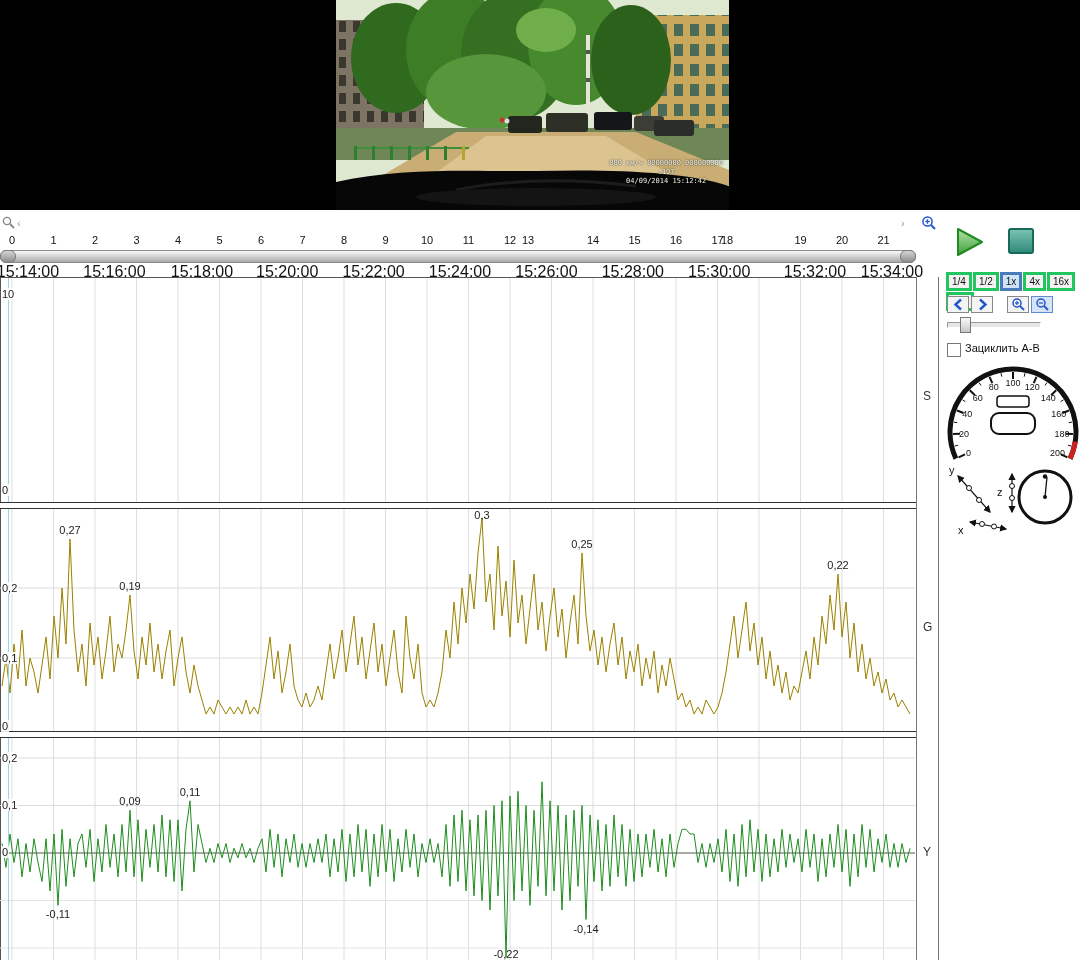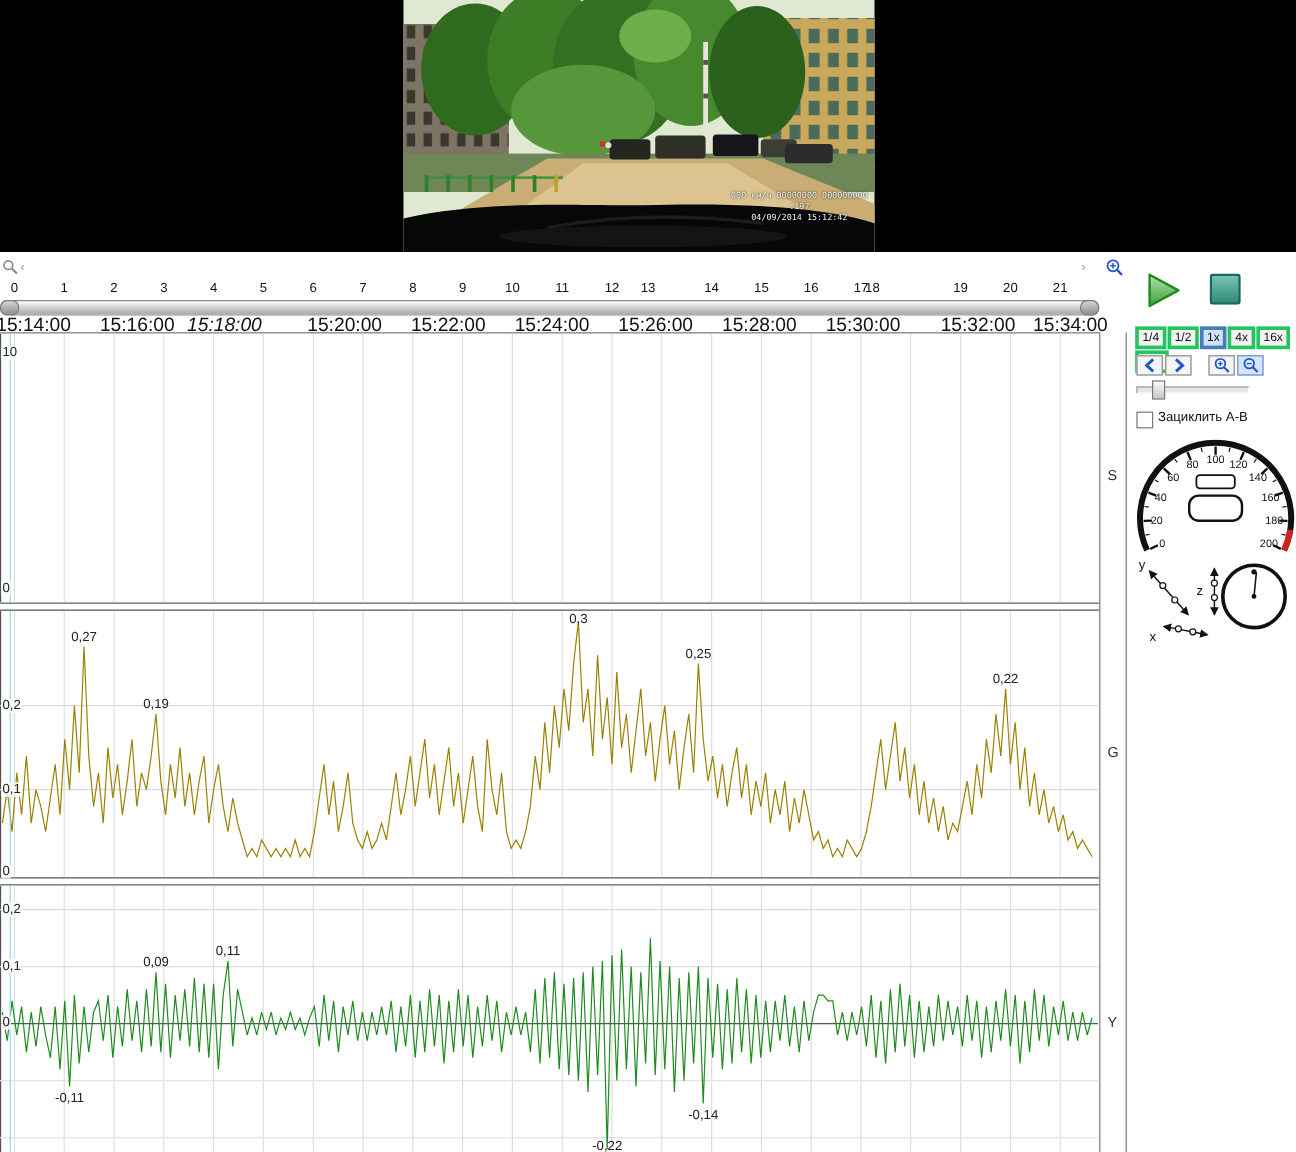--- a/index.html
+++ b/index.html
@@ -138,35 +138,35 @@
         <span class="num" style="left: 136.5px;">3</span>
         <span class="num" style="left: 178px;">4</span>
         <span class="num" style="left: 219.5px;">5</span>
         <span class="num" style="left: 261px;">6</span>
         <span class="num" style="left: 302.5px;">7</span>
         <span class="num" style="left: 344px;">8</span>
         <span class="num" style="left: 385.5px;">9</span>
         <span class="num" style="left: 427px;">10</span>
         <span class="num" style="left: 468.5px;">11</span>
         <span class="num" style="left: 510px;">12</span>
-        <span class="num" style="left: 540px;">13</span>
+        <span class="num" style="left: 528px;">13</span>
         <span class="num" style="left: 593px;">14</span>
         <span class="num" style="left: 634.5px;">15</span>
         <span class="num" style="left: 676px;">16</span>
         <span class="num" style="left: 717.5px;">17</span>
         <span class="num" style="left: 727px;">18</span>
         <span class="num" style="left: 800.5px;">19</span>
         <span class="num" style="left: 842px;">20</span>
         <span class="num" style="left: 883.5px;">21</span>
       </div>
     <div class="scrollbar"></div>
     <div id="ruler-times">
         <span class="tsx" style="left: 28px;">15:14:00</span>
         <span class="tsx" style="left: 114.4px;">15:16:00</span>
-        <span class="tsx" style="left: 187px; font-style: italic;">15:18:00</span>
+        <span class="tsx" style="left: 202px;">15:18:00</span>
         <span class="tsx" style="left: 287.2px;">15:20:00</span>
         <span class="tsx" style="left: 373.6px;">15:22:00</span>
         <span class="tsx" style="left: 460px;">15:24:00</span>
         <span class="tsx" style="left: 546.4px;">15:26:00</span>
         <span class="tsx" style="left: 632.8px;">15:28:00</span>
         <span class="tsx" style="left: 719.2px;">15:30:00</span>
         <span class="tsx" style="left: 815px;">15:32:00</span>
         <span class="tsx" style="left: 892px;">15:34:00</span>
       </div>
   </div>

